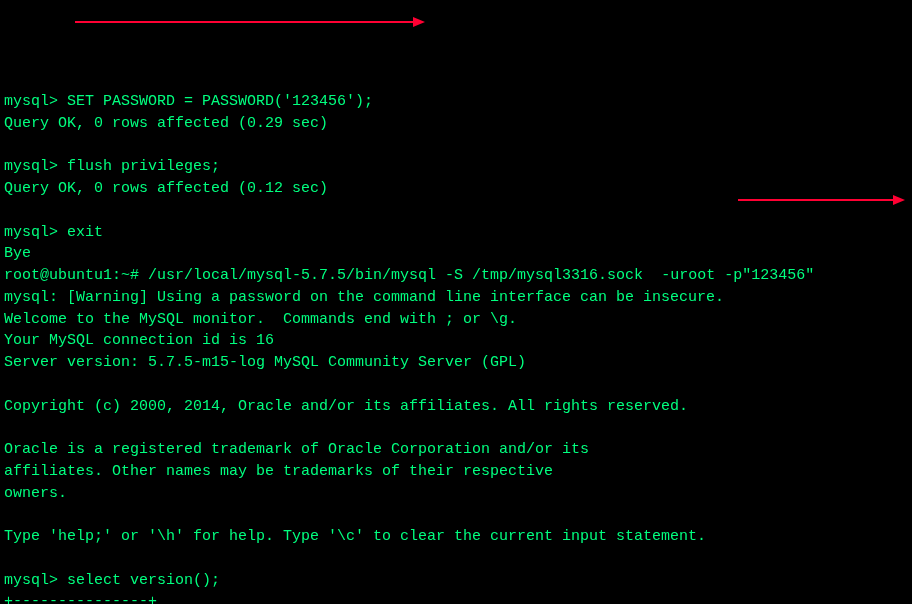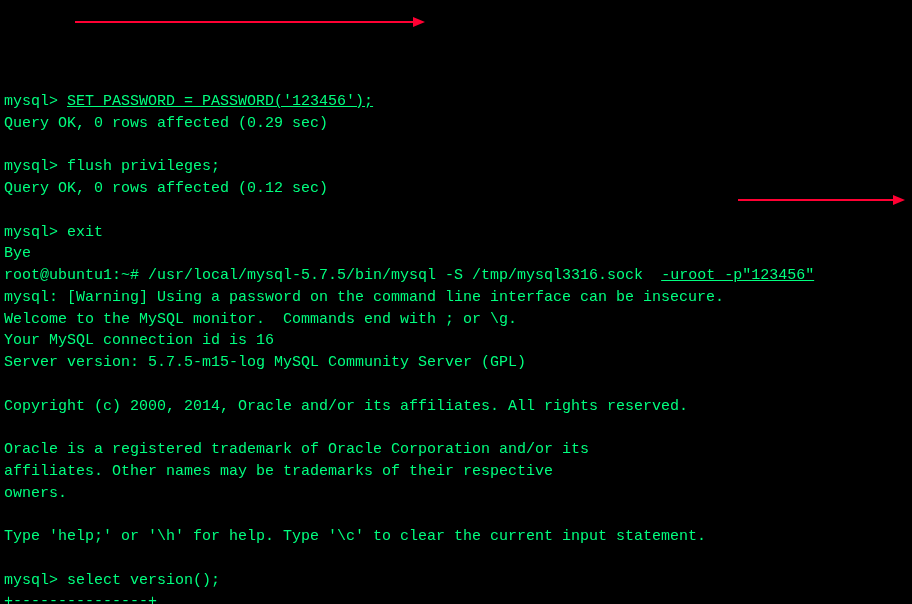--- a/index.html
+++ b/index.html
@@ -10,21 +10,21 @@
       line-height: 1.45;
       color: #00ff7f;
       padding: 4px;
       width: 912px;
       height: 604px;
       overflow: hidden;
       white-space: pre;
       position: relative;
     }
     .line { white-space: pre; }
-    .underline { text-decoration: underline; }
+    .underline { }
     .arrow {
       position: absolute;
       pointer-events: none;
     }
     .arrow-body {
       stroke: #ff0033;
       stroke-width: 2;
       fill: none;
     }
     .arrow-head {

